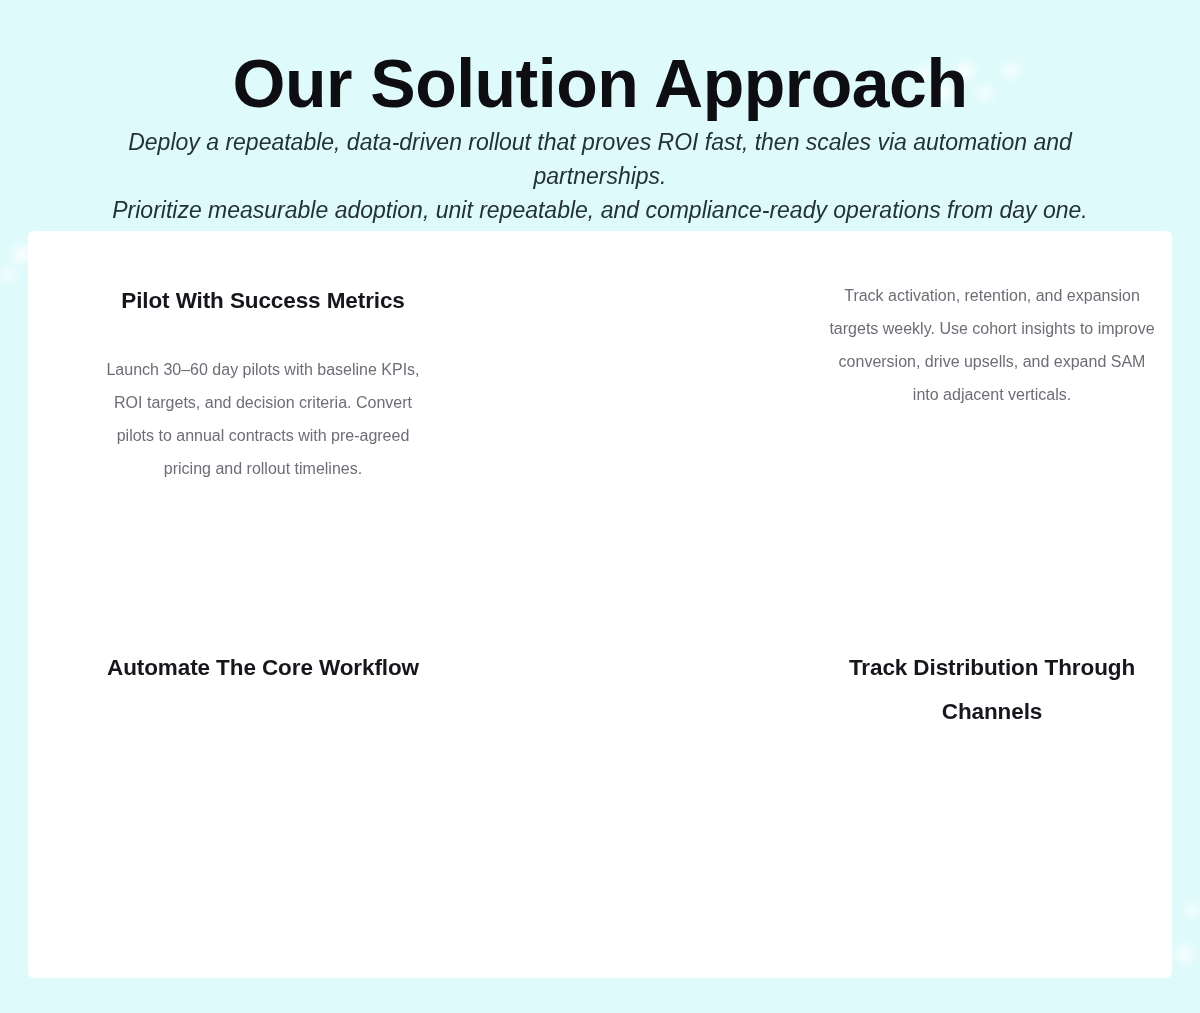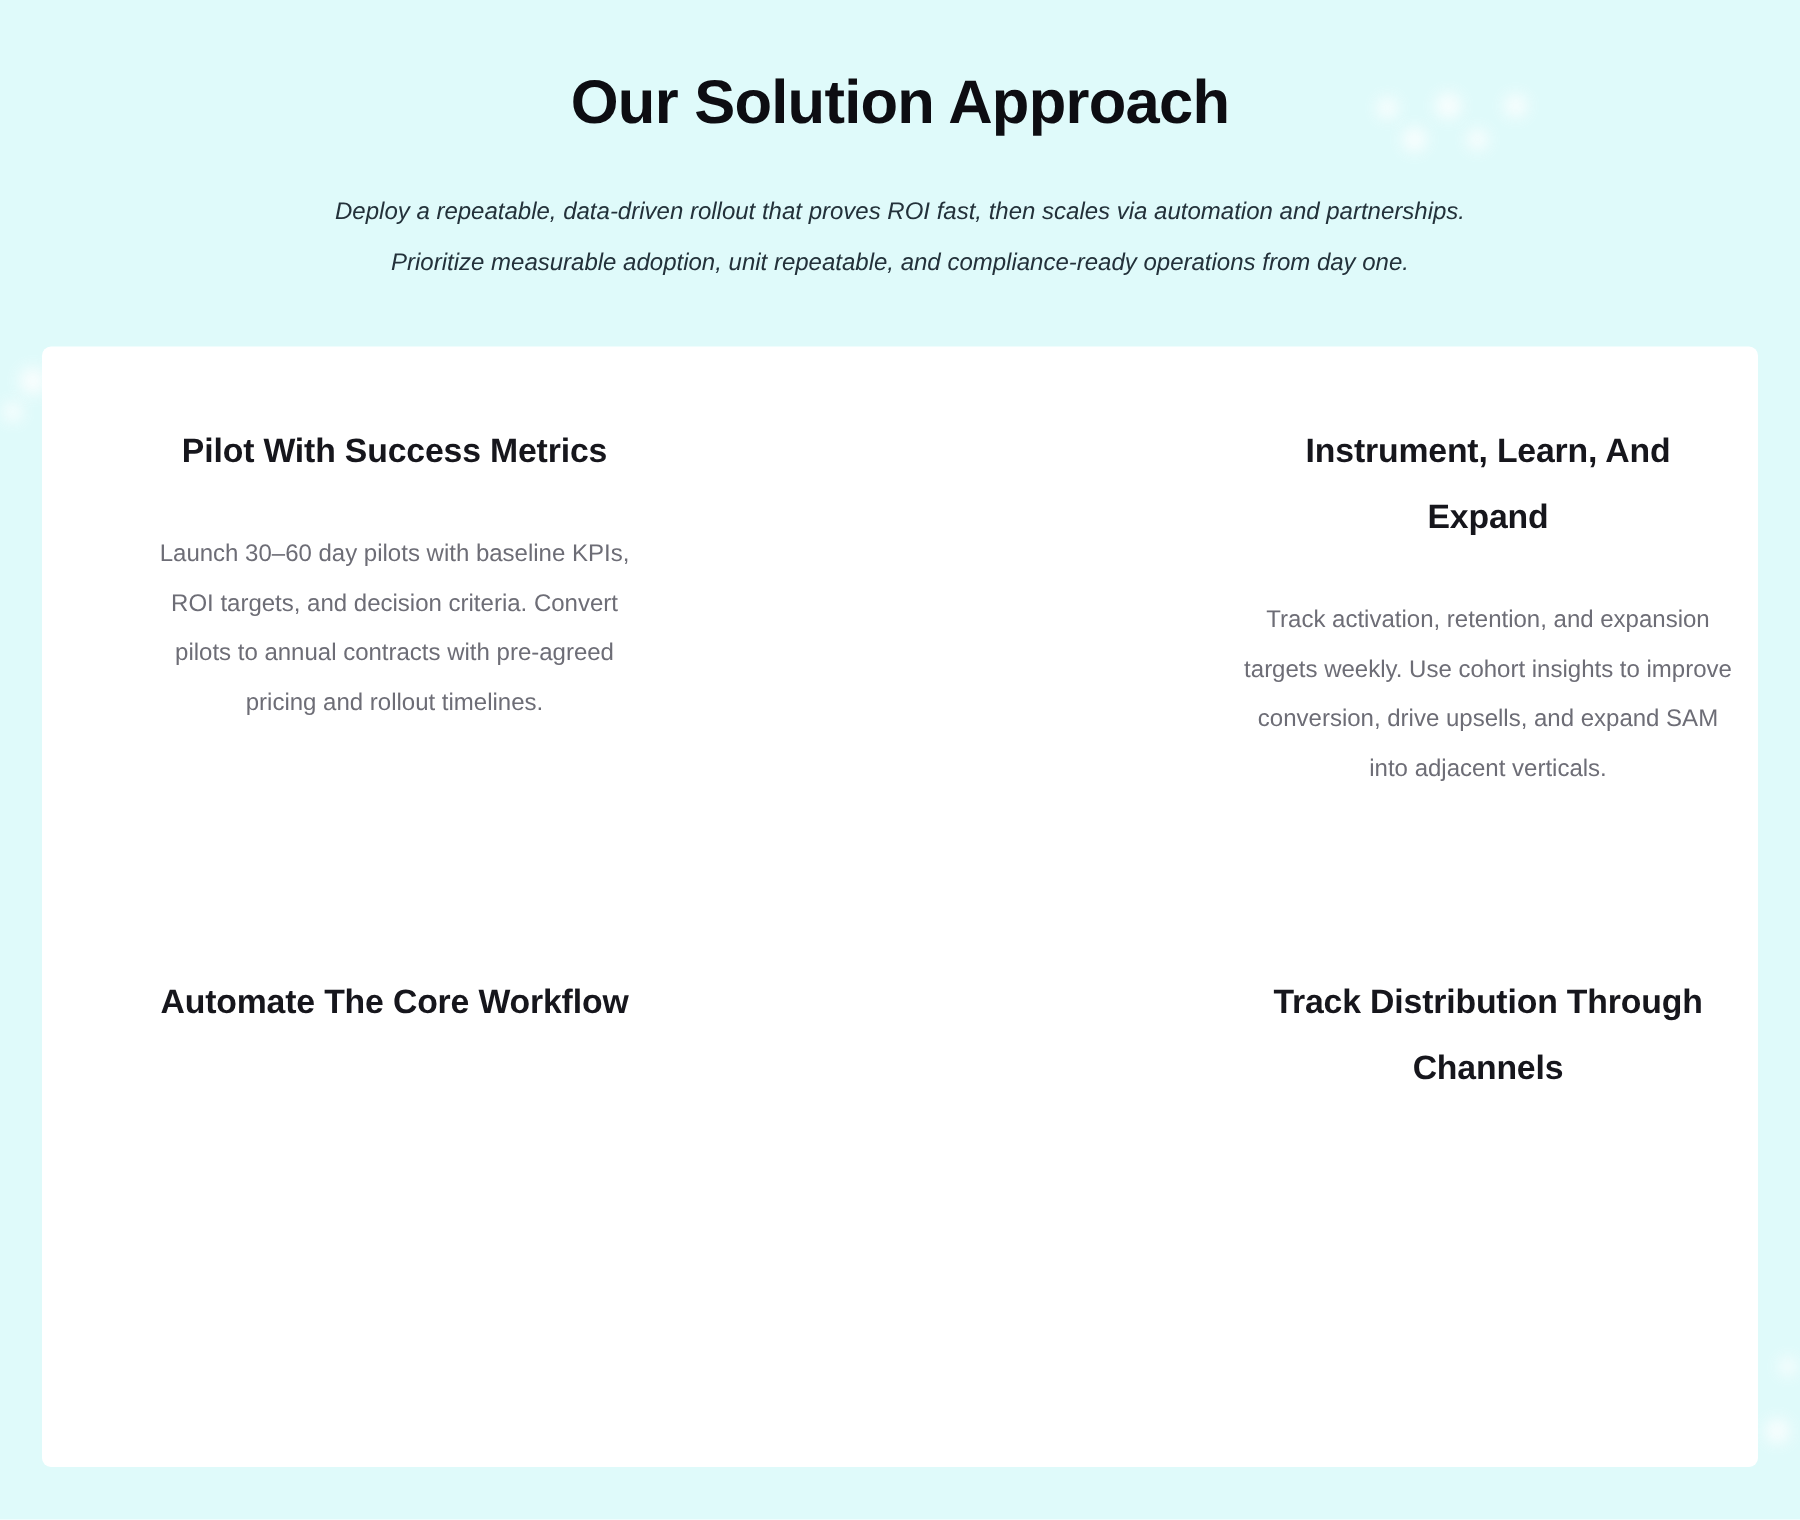--- a/index.html
+++ b/index.html
@@ -58,31 +58,31 @@
   
   .header {
     position: absolute;
     left: 0; right: 0; top: 0;
     text-align: center;
     z-index: 3;
   }
   .page-title {
     margin: 0;
     padding-top: 46px;
-    font-size: 41px;
+    font-size: 68px;
     line-height: 1.1;
     font-weight: 800;
     letter-spacing: -0.5px;
     color: #0d0d12;
     font-family: "Liberation Sans", sans-serif;
   }
   .subtitle {
-    margin: 34px auto 0;
+    margin: 4px auto 0;
     width: 1010px;
-    font-size: 16px;
+    font-size: 23px;
     line-height: 34px;
     font-style: italic;
     font-weight: 500;
     color: #23313a;
   }
   .subtitle .sub-line {
     display: block;
   }
 
   
@@ -169,21 +169,20 @@
 </div>
 
 <div class="card">
 
   <div class="block block-tl">
     <h2 class="block-title">Pilot With Success Metrics</h2>
     <p class="block-body">Launch 30–60 day pilots with baseline KPIs, ROI targets, and decision criteria. Convert pilots to annual contracts with pre-agreed pricing and rollout timelines.</p>
   </div>
 
   <div class="block block-tr">
-    <h2 class="block-title">Instrument, Learn, And Expand</h2>
     <p class="block-body">Track activation, retention, and expansion targets weekly. Use cohort insights to improve conversion, drive upsells, and expand SAM into adjacent verticals.</p>
   </div>
 
   <div class="block block-bl">
     <h2 class="block-title">Automate The Core Workflow</h2>
   </div>
 
   <div class="block block-br">
     <h2 class="block-title">Track Distribution Through Channels</h2>
   </div>

